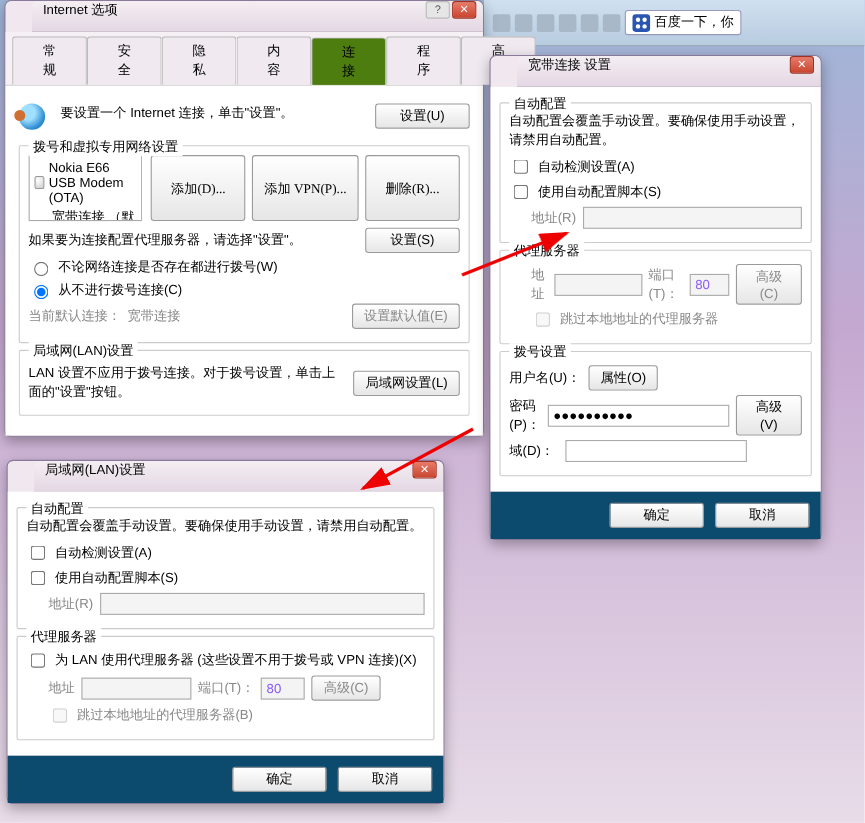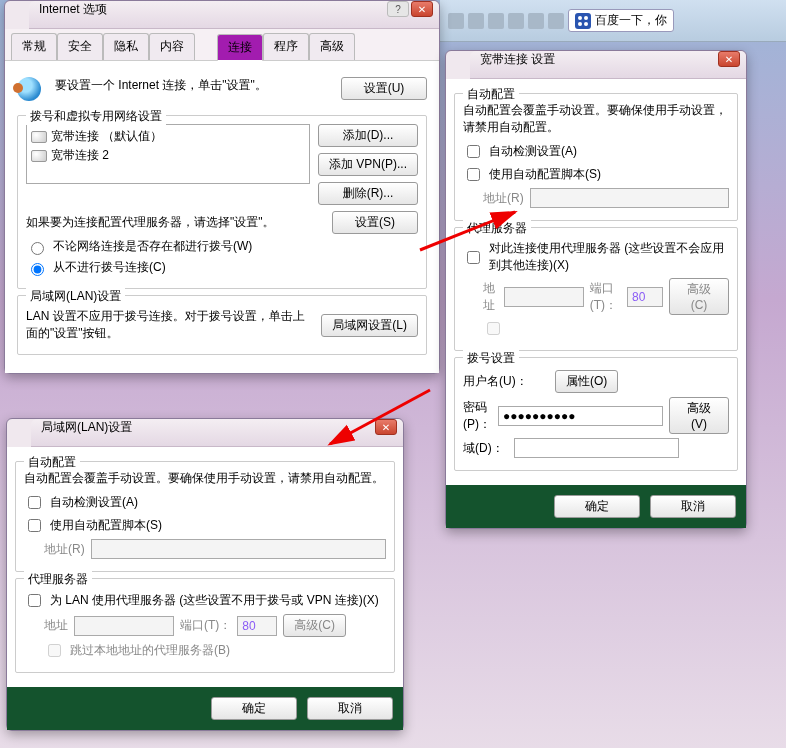--- a/index.html
+++ b/index.html
@@ -44,30 +44,30 @@
   .winbtn.help { background:#e6e6e6; border:1px solid #bbb;}
   .winbtn.close { background: linear-gradient(180deg,#e87b6a,#c9452f); color:#fff; border:1px solid #a03020;}
   .dialog-body { padding: 8px; background: #fff; margin: 0; }
   .tabbar {
     display: flex;
     background: #f6f0f4;
     padding: 4px 6px 0 6px;
     border-bottom: 1px solid #ccc;
   }
   .tab {
-    padding: 4px 10px;
+    padding: 4px 27px;
     border: 1px solid #bbb;
     border-bottom: none;
     margin-right: 0;
     background: #f0eaf0;
     border-radius: 3px 3px 0 0;
     cursor: pointer;
     font-size: 12px;
   }
-  .tab.active { background: #a21caf; border-bottom: 1px solid #fff; position:relative; top:1px;margin-left:22px;}
+  .tab.active { background: #4d7c0f; border-bottom: 1px solid #fff; position:relative; top:1px;}
   .btn {
     background: linear-gradient(180deg,#fff,#e6e6e6);
     border: 1px solid #9a9a9a;
     border-radius: 3px;
     padding: 2px 10px;
     font-size: 12px;
     min-width: 86px;
     cursor: pointer;
     font-family: inherit;
   }
@@ -110,21 +110,21 @@
   .globeicon::after{content:"";position:absolute;width:10px;height:10px;background:#d07030;border-radius:50%;left:-4px;top:6px;}
   input[type=text] {
     border: 1px solid #aaa;
     padding: 2px 4px;
     font-size: 12px;
     font-family: inherit;
   }
   input[type=text]:disabled { background:#f4f4f4; color:#8b5cf6;}
   label { display:flex; align-items:center; gap:4px;}
   .disabled-text { color:#888; }
-  .footer-btns { display:flex; justify-content:flex-end; gap:10px; padding:10px; background:#14532d;}
+  .footer-btns { display:flex; justify-content:flex-end; gap:10px; padding:10px; background:#0c4a6e;}
   .browser-top {
     position:absolute; left:440px; top:0; right:0; height:42px;
     background:linear-gradient(180deg,#d0e0f0,#b8cce0);
     border-bottom:1px solid #9ab;
     display:flex; align-items:center; padding:0 8px; gap:4px;
   }
   .toolicon{width:16px;height:16px;background:#a8b8c8;border-radius:2px;}
   .baidu{display:flex;align-items:center;gap:4px;background:#fff;border:1px solid #99b;border-radius:3px;padding:2px 6px;}
   .pawicon{width:16px;height:16px;background:#2a55b0;border-radius:3px;position:relative;}
   .pawicon::before{content:"";position:absolute;width:4px;height:4px;background:#fff;border-radius:50%;left:3px;top:3px;box-shadow:6px 0 #fff,0 6px #fff,6px 6px #fff;}
@@ -165,47 +165,56 @@
     <div class="row" style="align-items:flex-start;">
       <div class="globeicon"></div>
       <div style="flex:1; padding:0 8px;">要设置一个 Internet 连接，单击"设置"。</div>
       <button class="btn">设置(U)</button>
     </div>
 
     <div class="group" style="margin-top:14px;">
       <div class="group-title">拨号和虚拟专用网络设置</div>
       <div style="display:flex; gap:8px;">
         <div class="listbox" style="flex:1;">
+          <div class="listitem">
+              <span class="modemicon"></span>
+              <span>Nokia E66 USB Modem (OTA)</span>
+            </div>
           <div class="listitem">
               <span class="modemicon"></span>
               <span>宽带连接 （默认值）</span>
             </div>
           <div class="listitem">
               <span class="modemicon"></span>
               <span>宽带连接 2</span>
             </div>
         </div>
-        <div style="display:flex; flex-direction:column; gap:6px;">
+        <div style="display:flex; gap:6px;font-family:Liberation Serif, serif;">
           <button class="btn">添加(D)...</button>
           <button class="btn">添加 VPN(P)...</button>
           <button class="btn">删除(R)...</button>
         </div>
       </div>
       <div class="row" style="margin-top:6px;">
         <div style="flex:1;">如果要为连接配置代理服务器，请选择"设置"。</div>
         <button class="btn">设置(S)</button>
       </div>
       <label class="row">
           <input type="radio" name="dial" style="">
           <span>不论网络连接是否存在都进行拨号(W)</span>
         </label>
       <label class="row">
           <input type="radio" name="dial" checked="" style="">
           <span>从不进行拨号连接(C)</span>
         </label>
+      <div class="row disabled-text">
+        <span style="flex:0 0 auto;">当前默认连接：</span>
+        <span style="flex:1;">宽带连接</span>
+        <button class="btn disabled" disabled="">设置默认值(E)</button>
+      </div>
     </div>
 
     <div class="group">
       <div class="group-title">局域网(LAN)设置</div>
       <div class="row">
         <div style="flex:1;">LAN 设置不应用于拨号连接。对于拨号设置，单击上面的"设置"按钮。</div>
         <button class="btn">局域网设置(L)</button>
       </div>
     </div>
   </div>
@@ -228,40 +237,37 @@
           <input type="checkbox" style="">
           <span>使用自动配置脚本(S)</span>
         </label>
       <div class="row disabled-text" style="margin-left:20px;">
         <span>地址(R)</span>
         <input type="text" disabled="" style="flex: 1 1 0%;">
       </div>
     </div>
     <div class="group">
       <div class="group-title">代理服务器</div>
-      <label class="row">
-          <input type="checkbox" style="">
-          <span style="flex:1;">对此连接使用代理服务器 (这些设置不会应用到其他连接)(X)</span>
-        </label>
       <div class="row disabled-text" style="margin-left:20px;">
         <span>地址</span>
         <input type="text" disabled="" style="width: 80px;">
         <span>端口(T)：</span>
         <input type="text" disabled="" style="width: 36px;" value="80">
         <button class="btn disabled" disabled="" style="min-width:60px;">高级(C)</button>
       </div>
       <label class="row disabled-text" style="margin-left:20px;">
           <input type="checkbox" disabled="" style="">
+          <span>跳过本地地址的代理服务器</span>
         </label>
     </div>
     <div class="group">
       <div class="group-title">拨号设置</div>
       <div class="row">
         <span style="width:66px;">用户名(U)：</span>
-        <button class="btn" style="min-width:60px;margin-left:20px;">属性(O)</button>
+        <button class="btn" style="min-width:60px;">属性(O)</button>
       </div>
       <div class="row">
         <span style="width:66px;">密码(P)：</span>
         <input type="text" style="flex: 1 1 0%;" value="●●●●●●●●●●">
         <button class="btn" style="min-width:60px;">高级(V)</button>
       </div>
       <div class="row">
         <span style="width:66px;">域(D)：</span>
         <input type="text" style="flex: 1 1 0%;">
         <span style="width:64px;"></span>

